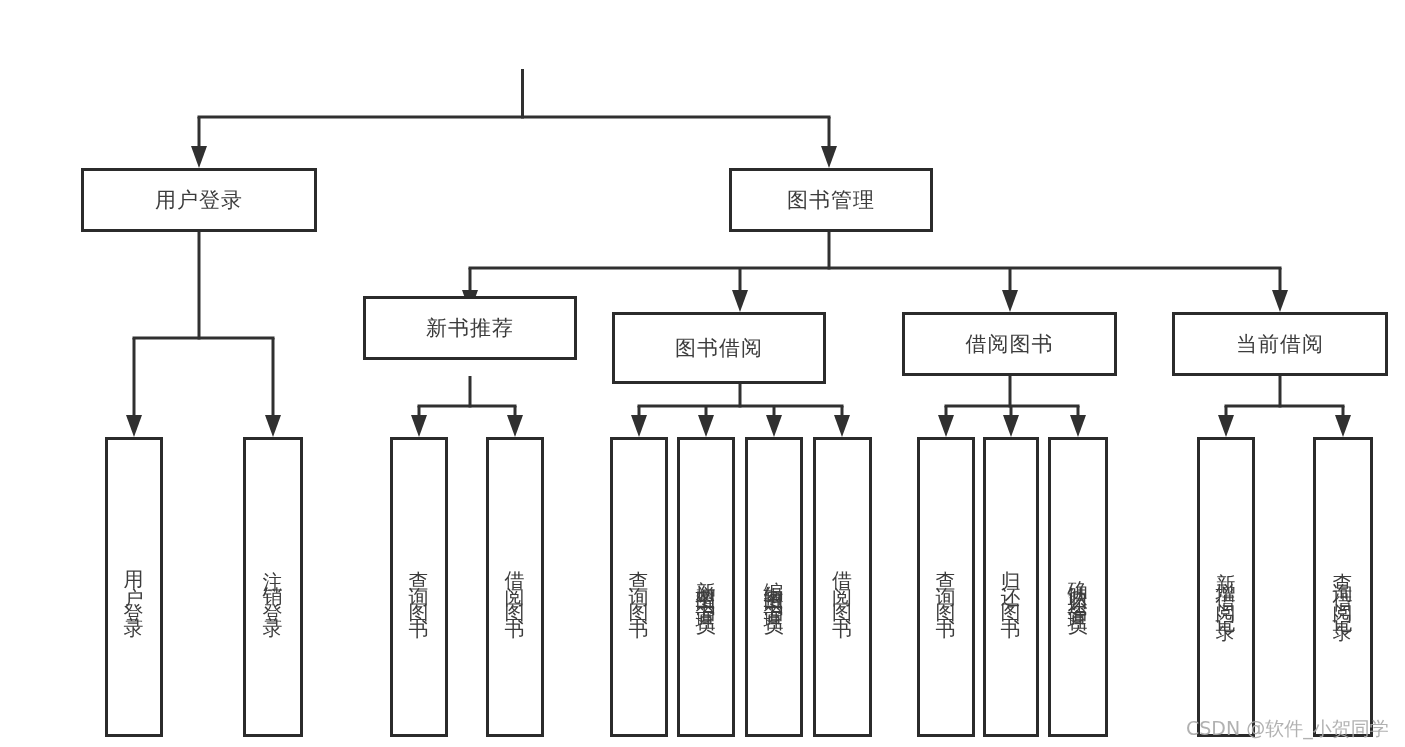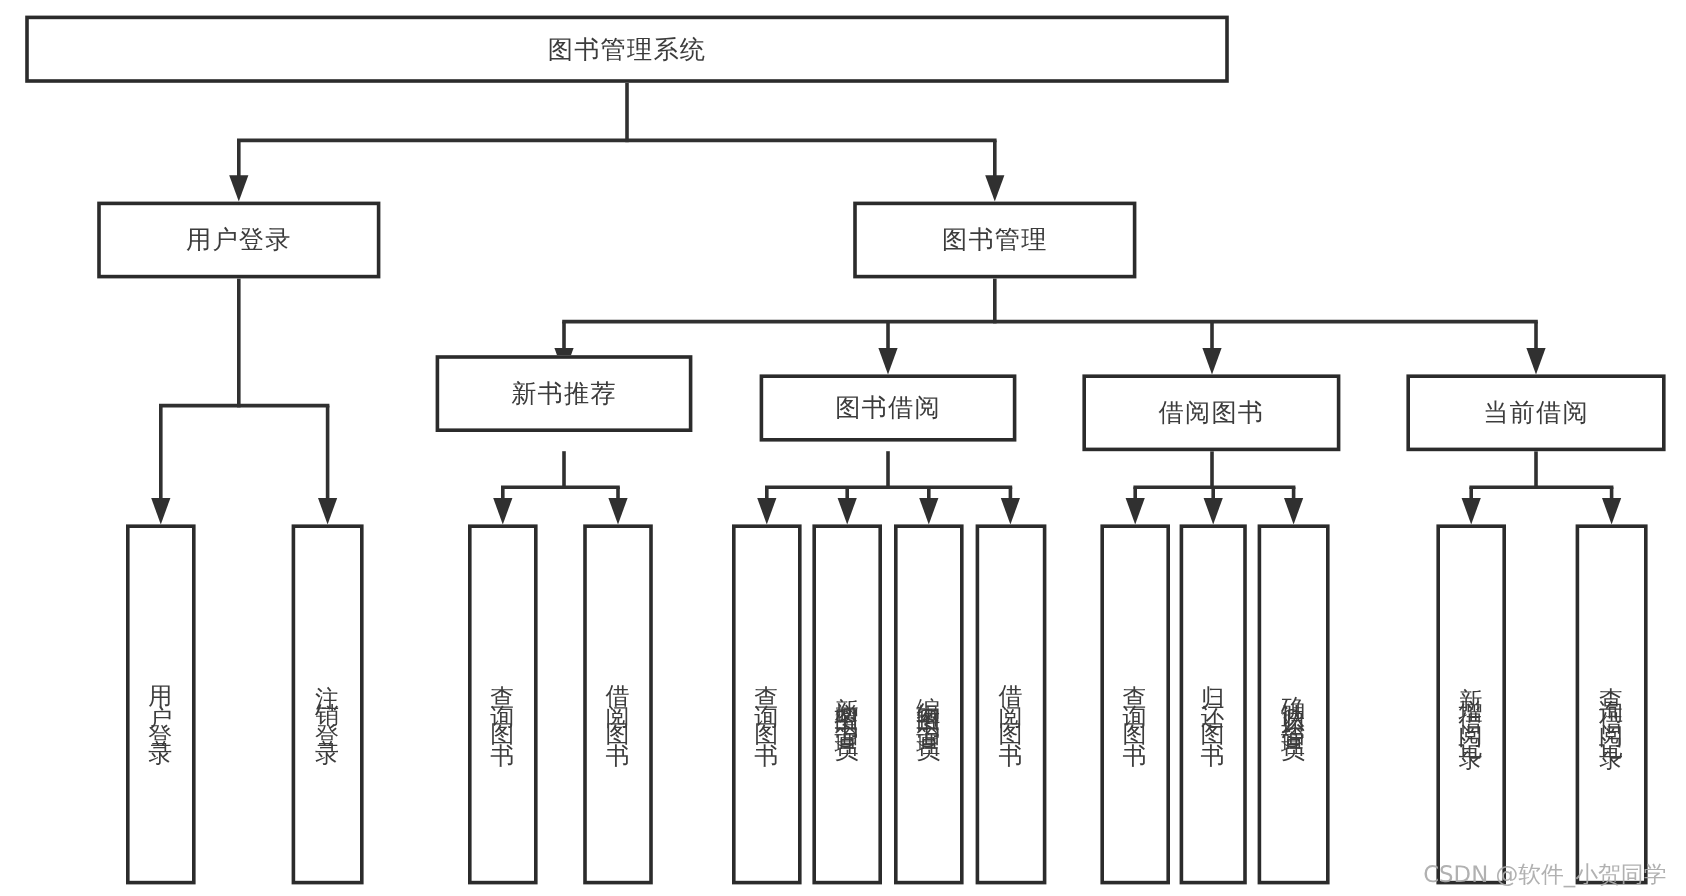--- a/index.html
+++ b/index.html
@@ -101,27 +101,26 @@
     <g>
       <path d="M1280 376 V407.5"></path>
       <path d="M1224.5 406 H1344.5"></path>
       <path d="M1226 406 V417"></path>
       <path d="M1343 406 V417"></path>
       <polygon points="1218,415 1234,415 1226,437" fill="#303030" stroke="none"></polygon>
       <polygon points="1335,415 1351,415 1343,437" fill="#303030" stroke="none"></polygon>
     </g>
   </svg>
 
-  <div class="node h" style="left:21px;top:13px;width:1003px;height:56px">图书管理系统</div>
 
   <div class="node h" style="left:81px;top:168px;width:236px;height:64px">用户登录</div>
-  <div class="node h" style="left:711px;top:168px;width:236px;height:64px">图书管理</div>
+  <div class="node h" style="left:729px;top:168px;width:204px;height:64px">图书管理</div>
 
   <div class="node h" style="left:363px;top:296px;width:214px;height:64px">新书推荐</div>
-  <div class="node h" style="left:633px;top:312px;width:214px;height:56px">图书借阅</div>
+  <div class="node h" style="left:612px;top:312px;width:214px;height:72px">图书借阅</div>
   <div class="node h" style="left:902px;top:312px;width:215px;height:64px">借阅图书</div>
   <div class="node h" style="left:1172px;top:312px;width:216px;height:64px">当前借阅</div>
 
   <div class="node v sp16" style="left:105px;top:437px;width:58px;height:300px">用户登录</div>
   <div class="node v sp16" style="left:243px;top:437px;width:60px;height:300px">注销登录</div>
 
   <div class="node v sp16" style="left:390px;top:437px;width:58px;height:300px">查询图书</div>
   <div class="node v sp16" style="left:486px;top:437px;width:58px;height:300px">借阅图书</div>
 
   <div class="node v sp16" style="left:610px;top:437px;width:58px;height:300px">查询图书</div>

